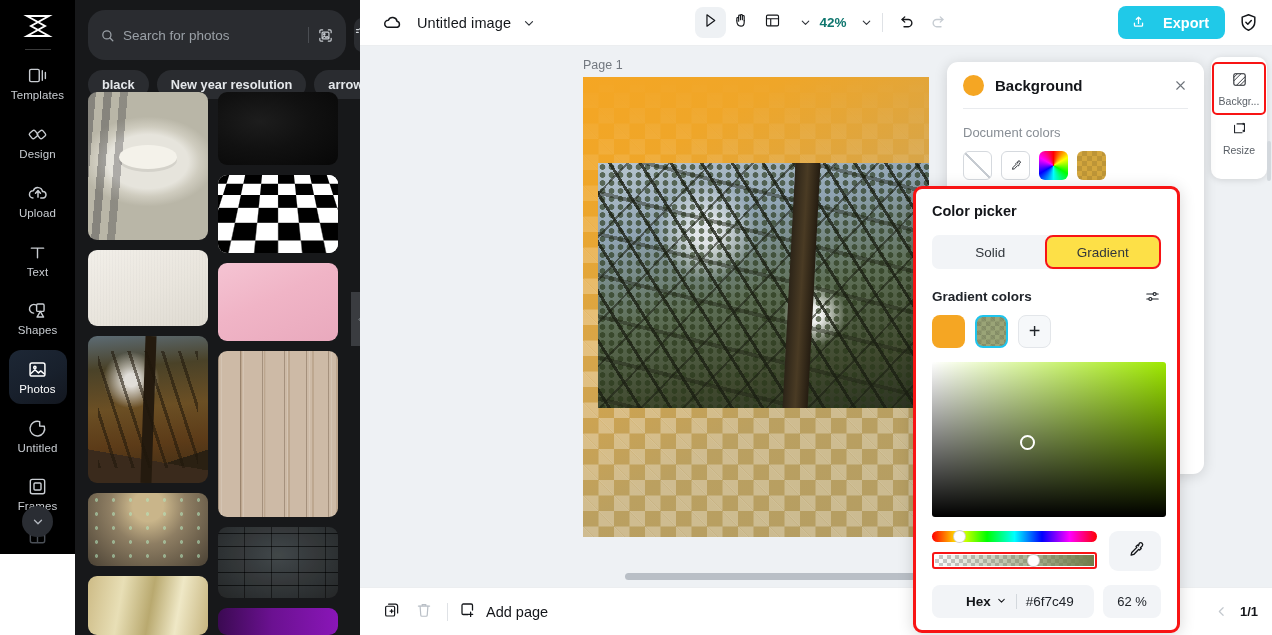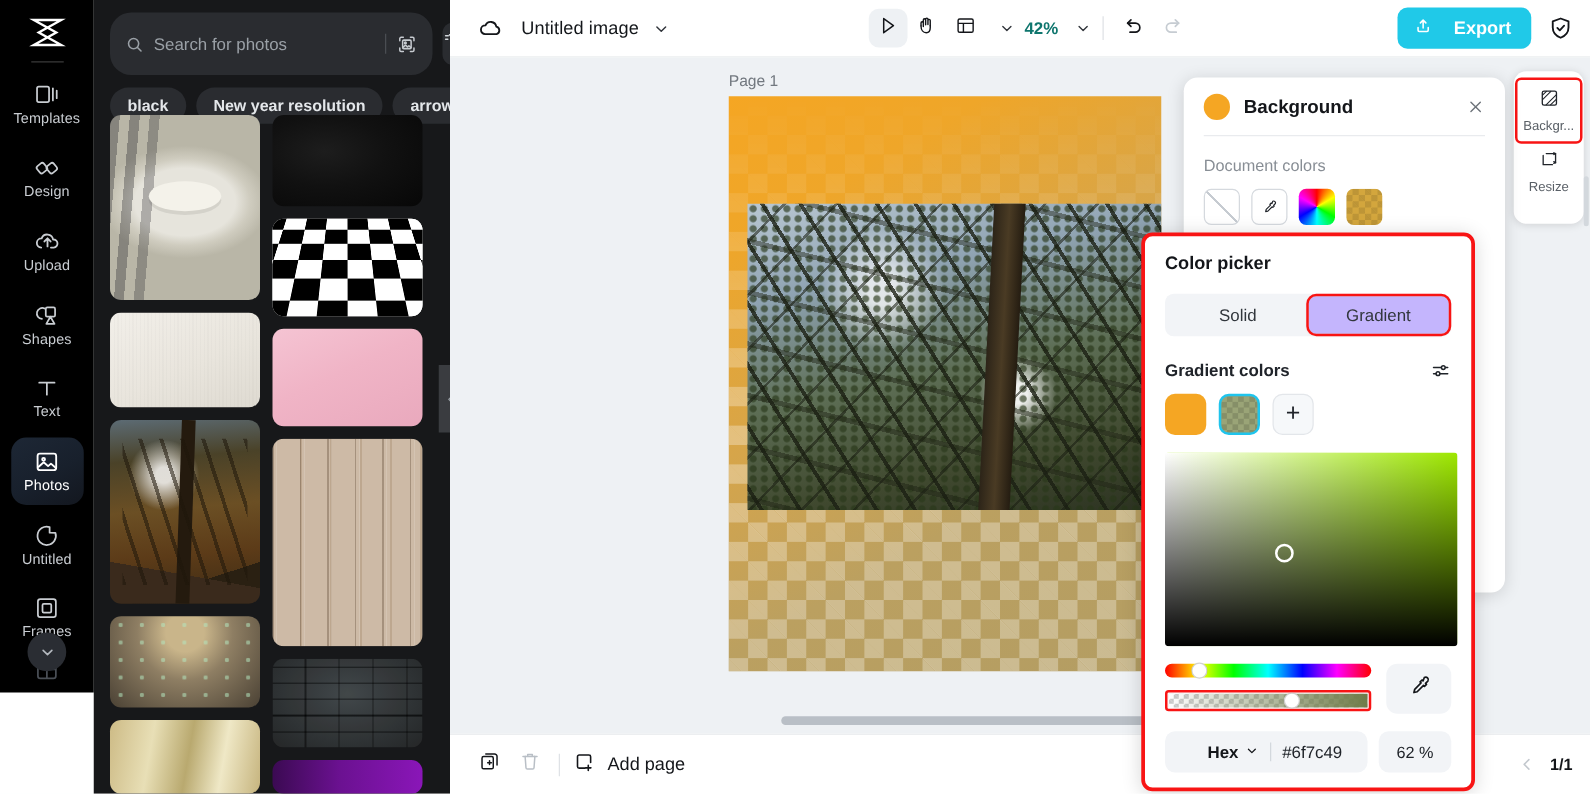--- a/index.html
+++ b/index.html
@@ -257,21 +257,21 @@
     box-shadow: 0 2px 16px rgba(0,0,0,.16); z-index: 30; padding: 0 16px;
   }
   .cp-title { font-size: 14.5px; font-weight: bold; color: #14161a; margin-top: 14px; }
   .seg {
     margin-top: 16px; height: 34px; background: #f2f4f7; border-radius: 7px; display: flex; padding: 2px;
   }
   .seg-item {
     flex: 1; display: flex; align-items: center; justify-content: center;
     font-size: 13.5px; color: #31363c; border-radius: 6px; cursor: pointer;
   }
-  .seg-item.active { background: #c4b5fd; box-shadow: 0 1px 3px rgba(0,0,0,.12); }
+  .seg-item.active { background: #fde047; box-shadow: 0 1px 3px rgba(0,0,0,.12); }
   .seg-item.outlined { outline: 2px solid #f81414; }
   .gc-row { display: flex; align-items: center; margin-top: 19px; }
   .gc-label { font-size: 13.5px; font-weight: bold; color: #20242a; flex: 1; }
   .gc-settings { color: #20242a; cursor: pointer; display: flex; }
   .gc-swatches { display: flex; gap: 10px; margin-top: 10px; }
   .gsw { width: 33px; height: 33px; border-radius: 8px; cursor: pointer; }
   .gsw.orange { background: #f5a623; }
   .gsw.olive { border: 2px solid #1fc4ec; background:
       linear-gradient(45deg, rgba(0,0,0,.13) 25%, transparent 25% 75%, rgba(0,0,0,.13) 75%) 0 0/9px 9px,
       linear-gradient(45deg, rgba(0,0,0,.13) 25%, transparent 25% 75%, rgba(0,0,0,.13) 75%) 4.5px 4.5px/9px 9px,
@@ -362,36 +362,36 @@
         <svg width="22" height="22" viewBox="0 0 24 24" fill="none" stroke="currentColor" stroke-width="1.6" stroke-linecap="round" stroke-linejoin="round">
           <path d="M6.5 17.5a4 4 0 0 1 .4-8 5.2 5.2 0 0 1 10 1 3.5 3.5 0 0 1 .6 7H15"></path>
           <path d="M12 16.5V9.5M9.3 12.2L12 9.4l2.7 2.8"></path>
         </svg>
       </span>
       <span class="ri-label">Upload</span>
     </div>
 
     <div class="rail-item">
       <span>
+        <svg width="21" height="21" viewBox="0 0 24 24" fill="none" stroke="currentColor" stroke-width="1.6" stroke-linecap="round">
+          <path d="M5 7h14M12 7v11"></path>
+        </svg>
+      </span>
+      <span class="ri-label">Text</span>
+    </div>
+
+    <div class="rail-item">
+      <span>
         <svg width="21" height="21" viewBox="0 0 24 24" fill="none" stroke="currentColor" stroke-width="1.6" stroke-linecap="round" stroke-linejoin="round">
           <path d="M10 5.5A5 5 0 1 0 7.5 15"></path>
           <rect x="11" y="4.5" width="8.5" height="8.5" rx="1.4"></rect>
           <path d="M11.5 19.5h7.5L15.2 13z"></path>
         </svg>
       </span>
       <span class="ri-label">Shapes</span>
-    </div>
-
-    <div class="rail-item">
-      <span>
-        <svg width="21" height="21" viewBox="0 0 24 24" fill="none" stroke="currentColor" stroke-width="1.6" stroke-linecap="round">
-          <path d="M5 7h14M12 7v11"></path>
-        </svg>
-      </span>
-      <span class="ri-label">Text</span>
     </div>
 
     <div class="rail-item active">
       <span>
         <svg width="21" height="21" viewBox="0 0 24 24" fill="none" stroke="currentColor" stroke-width="1.7" stroke-linecap="round" stroke-linejoin="round">
           <rect x="3.5" y="4.5" width="17" height="15" rx="2.2"></rect>
           <circle cx="9" cy="9.6" r="1.3"></circle>
             <path d="M4.5 16.5l4.6-4.2 4 3.6 2.6-2.3 3.8 3.3"></path>
         </svg>
       </span>

